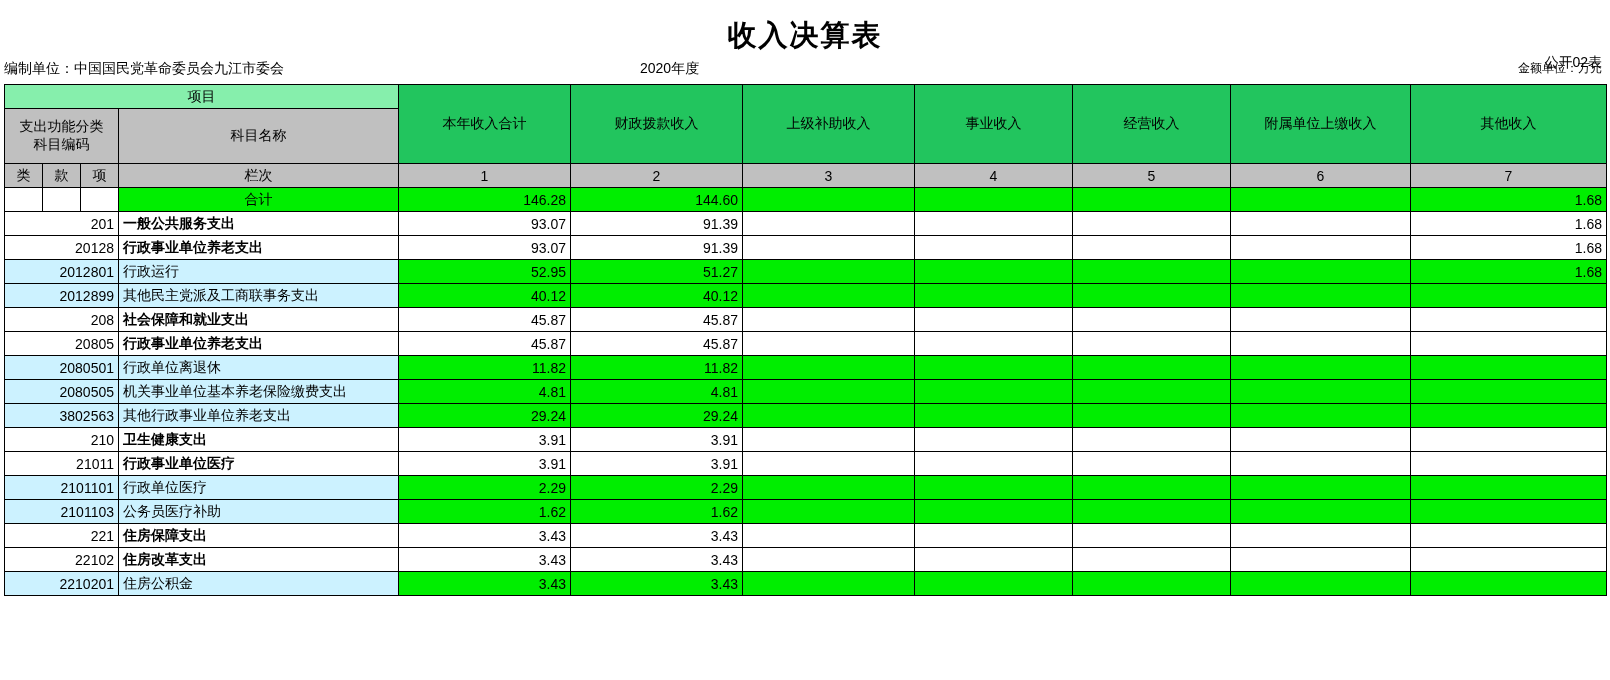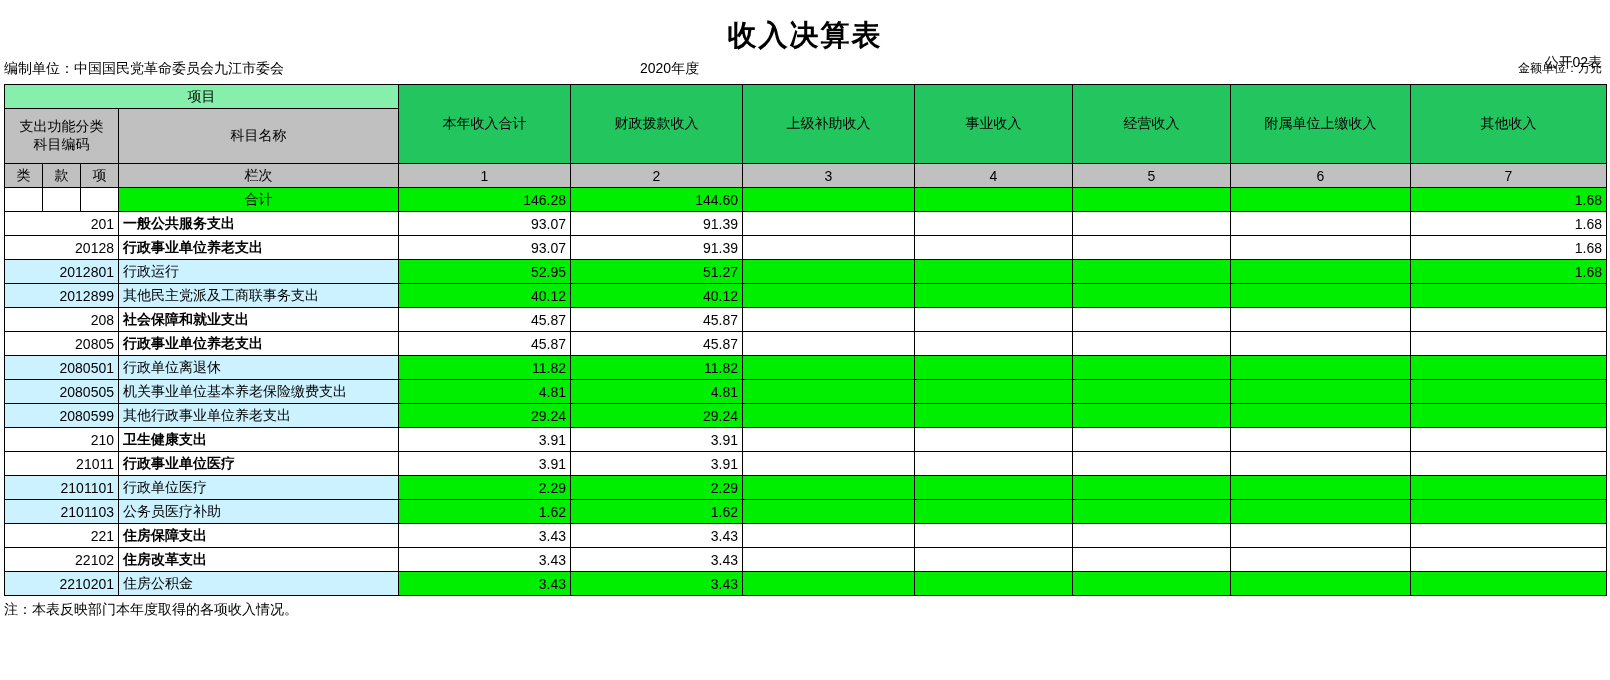--- a/index.html
+++ b/index.html
@@ -298,21 +298,21 @@
           <td class="cyan name-l3">机关事业单位基本养老保险缴费支出</td>
           <td class="num green">4.81</td>
           <td class="num green">4.81</td>
           <td class="num green"></td>
           <td class="num green"></td>
           <td class="num green"></td>
           <td class="num green"></td>
           <td class="num green"></td>
         </tr>
         <tr>
-          <td colspan="3" class="code cyan">2080599</td>
+          <td colspan="3" class="code cyan">3802563</td>
           <td class="cyan name-l3">其他行政事业单位养老支出</td>
           <td class="num green">29.24</td>
           <td class="num green">29.24</td>
           <td class="num green"></td>
           <td class="num green"></td>
           <td class="num green"></td>
           <td class="num green"></td>
           <td class="num green"></td>
         </tr>
         <tr>
@@ -388,15 +388,14 @@
           <td class="num green">3.43</td>
           <td class="num green"></td>
           <td class="num green"></td>
           <td class="num green"></td>
           <td class="num green"></td>
           <td class="num green"></td>
         </tr>
       </tbody>
   </table>
 
-  <div class="footnote">注：本表反映部门本年度取得的各项收入情况。</div>
 
 </div>
 
 </body></html>

